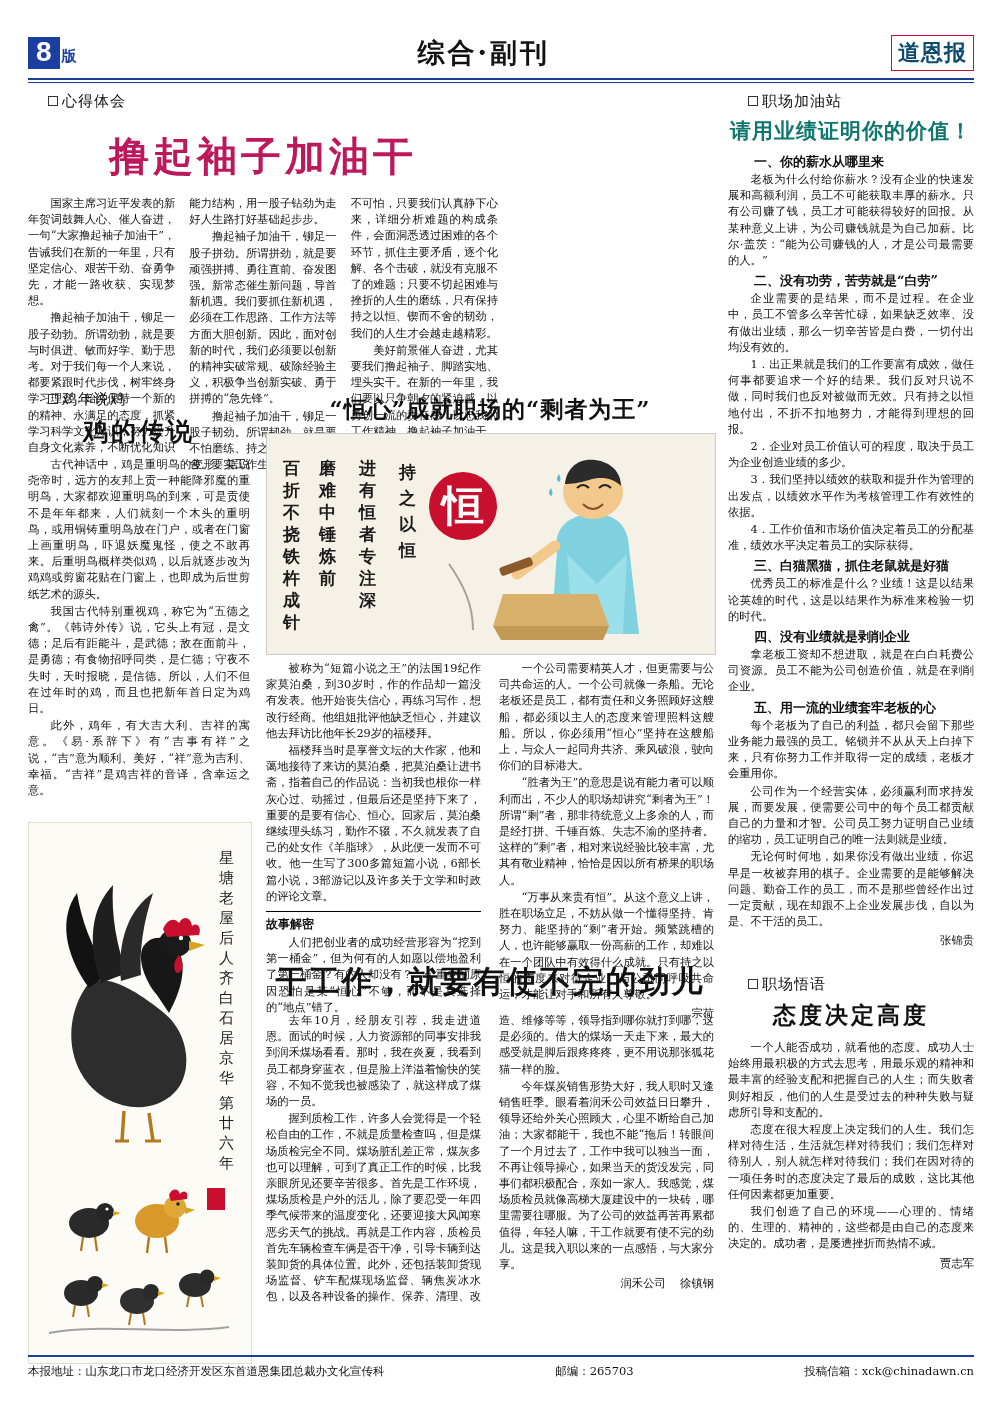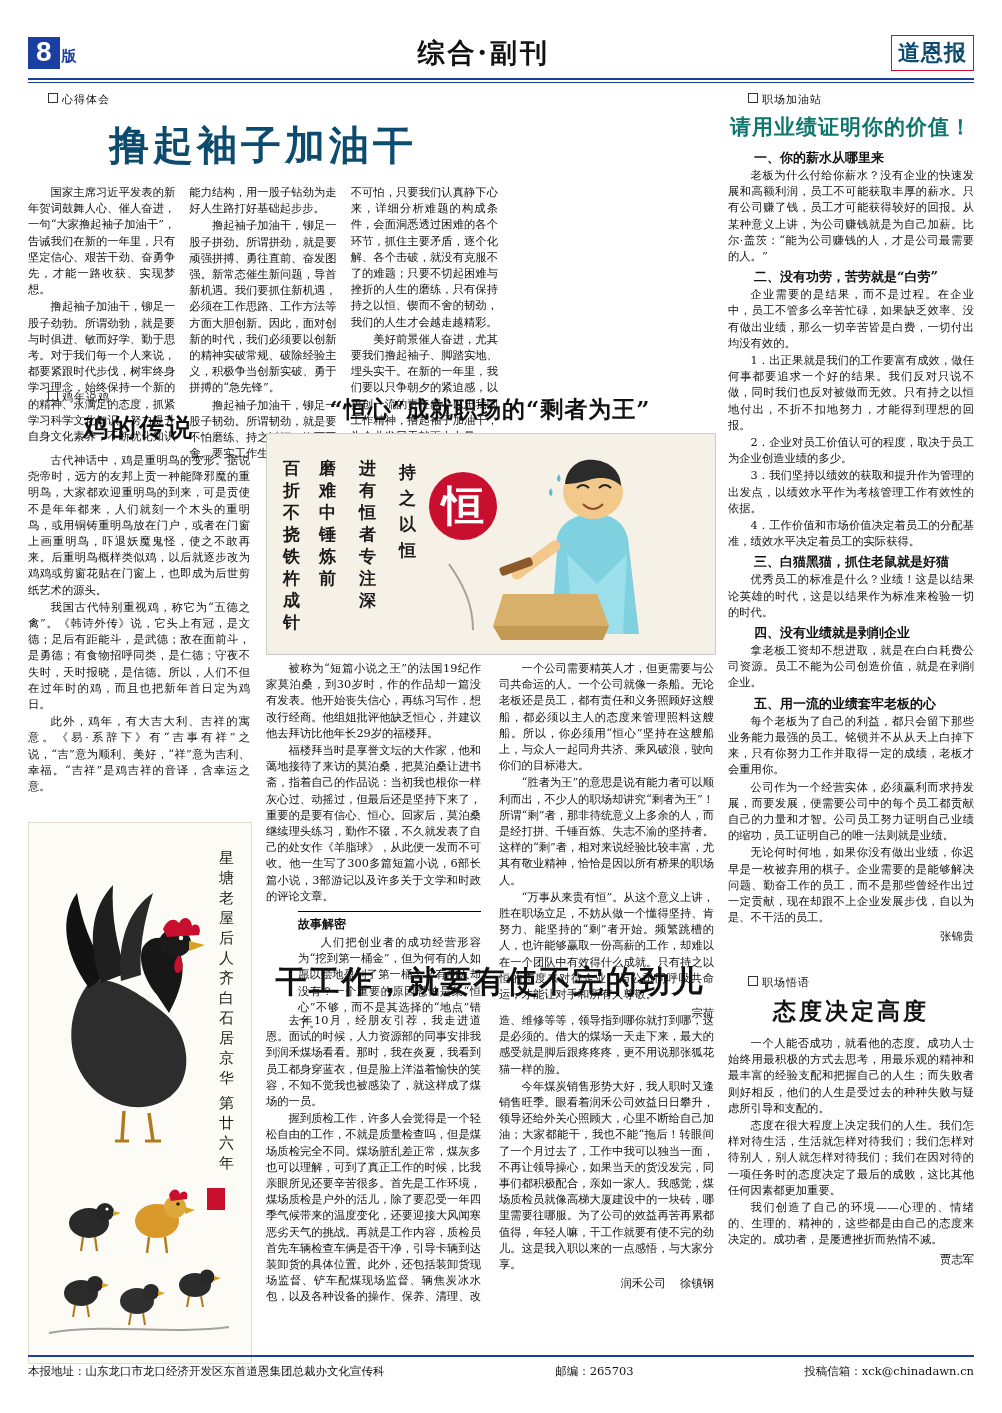--- a/index.html
+++ b/index.html
@@ -42,61 +42,61 @@
   .rule-top{
     position:absolute;left:28px;top:78px;width:946px;height:0;
     border-top:2px solid #1a3fa0;
   }
   .rule-top2{
     position:absolute;left:28px;top:82px;width:946px;height:0;
     border-top:1px solid #1a3fa0;
   }
   
   .col-head{
-    font-size:11px;letter-spacing:1px;margin-bottom:4px;padding-left:20px;
+    font-size:15px;letter-spacing:1px;margin-bottom:4px;padding-left:20px;
   }
   .col-head .box{
     display:inline-block;width:8px;height:8px;border:1px solid #333;margin-right:4px;
   }
   p.body{
     font-size:11.3px;line-height:16.2px;text-align:justify;text-justify:inter-ideograph;
     margin:0 0 1px 0;text-indent:2em;
   }
   .sign{
     font-size:11.3px;text-align:right;margin-top:3px;
   }
   .subhead{
     font-size:13px;font-weight:bold;margin:3px 0 1px 0;text-indent:2em;
   }
   
   .region{position:absolute;}
   
   #topleft{left:28px;top:92px;width:470px;}
   .title-main{
-    font-size:40px;font-weight:bold;text-align:center;color:#0c4a6e;
-    letter-spacing:4px;margin:11px 0 12px 0;
+    font-size:40px;font-weight:bold;text-align:center;color:#be185d;
+    letter-spacing:4px;margin:18px 0 12px 0;
     font-family:"DejaVu Serif","Liberation Serif",serif;
   }
   .two-col{
     column-count:2;column-gap:18px;
   }
   .three-col{column-count:3;column-gap:14px;}
   
   #rightcol{left:728px;top:92px;width:246px;}
   .title-red-mid{
     font-size:21px;font-weight:bold;color:#0f766e;text-align:center;margin:6px 0 8px 0;
     letter-spacing:1px;
   }
   
   #chicken{left:28px;top:390px;width:222px;}
   .title-black-big{
     font-size:25px;font-weight:bold;text-align:center;margin:6px 0 9px 0;letter-spacing:3px;
   }
   .story-box{
-    border-top:1px solid #000;margin-top:6px;padding-top:4px;margin-left:32px;
+    border-top:1px solid #000;margin-top:6px;padding-top:4px;
   }
   .story-label{font-size:12px;font-weight:bold;margin-bottom:2px;}
   
   #painting{left:28px;top:822px;width:222px;height:540px;}
   
   #hengxin{left:266px;top:390px;width:448px;}
   .title-black-mid{
     font-size:23px;font-weight:bold;text-align:center;margin:4px 0 8px 0;letter-spacing:1px;
   }
   .calligraphy{

